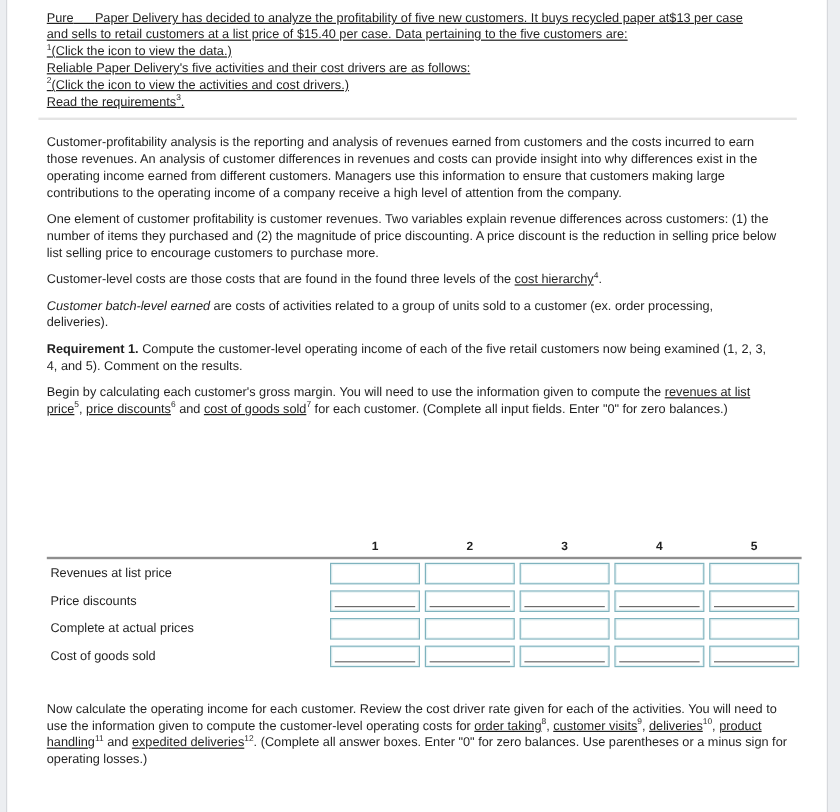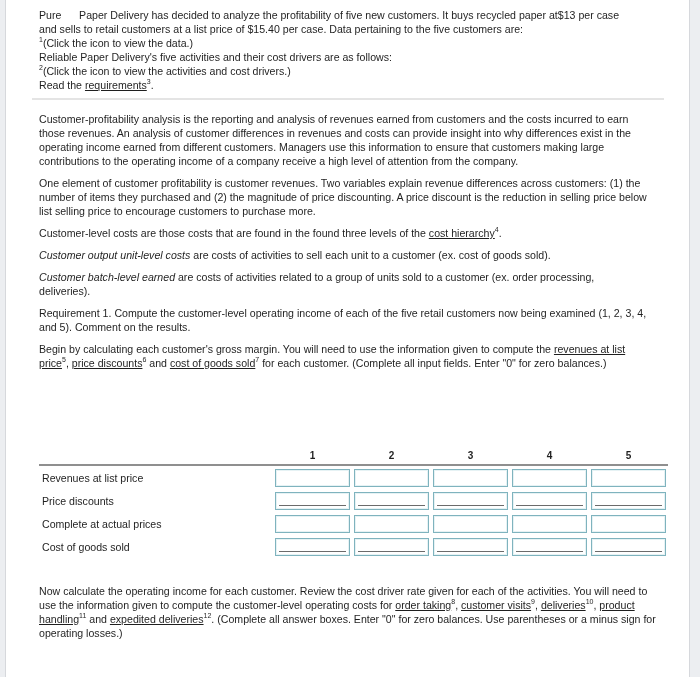--- a/index.html
+++ b/index.html
@@ -9,28 +9,28 @@
     font-family: "Liberation Sans", sans-serif;
     color: #1f1f1f;
   }
   .page {
     position: absolute; left: 5px; top: 0; width: 683px; height: 677px;
     background: #ffffff;
     border-left: 1px solid #d6d8dc;
     border-right: 1px solid #d6d8dc;
   }
   .content { position: absolute; left: 33px; top: 8px; width: 625px; font-size: 10.6px; line-height: 14px; }
-  .intro p { margin: 0; }
+  .intro p { margin: 0; text-decoration: underline; }
   .sup { font-size: 7px; vertical-align: super; line-height: 0; }
   .link { text-decoration: underline; color: #1f1f1f; cursor: pointer; }
   .divider { position: absolute; left: 26px; top: 98px; width: 632px; height: 2px; background: #e4e4e4; }
   .body-text { position: absolute; left: 33px; top: 112px; width: 625px; font-size: 10.6px; line-height: 14px; }
   .body-text p { margin: 0 16px 8px 0; }
   i { font-style: italic; }
-  b { font-weight: normal; }
+  b { font-weight: bold; }
   table.gm { position: absolute; left: 33px; top: 446px; border-collapse: collapse; font-size: 10.6px; }
   .colhead { text-align: center; font-weight: bold; font-size: 10px; height: 16px; }
   .hdr-line td { padding: 0; }
   .rule { height: 2px; background: #8f8f8f; }
   .row-label { width: 230px; height: 21px; padding-left: 3px; }
   .cell { padding: 1px 2px 1px 2px; }
   .inp {
     display: block; width: 73px; height: 16px;
     border: 1px solid #7fb3be; background: #fff;
     box-shadow: inset 0 0 0 1px #e6f2f4;
@@ -55,21 +55,20 @@
     <p><span class="sup">2</span><span>(Click the icon to view the activities and cost drivers.)</span></p>
     <p><span>Read the </span><span class="link">requirements</span><span class="sup">3</span><span>.</span></p>
   </div>
 
   <div class="divider"></div>
 
   <div class="body-text">
     <p>Customer-profitability analysis is the reporting and analysis of revenues earned from customers and the costs incurred to earn those revenues. An analysis of customer differences in revenues and costs can provide insight into why differences exist in the operating income earned from different customers. Managers use this information to ensure that customers making large contributions to the operating income of a company receive a high level of attention from the company.</p>
     <p>One element of customer profitability is customer revenues. Two variables explain revenue differences across customers: (1) the number of items they purchased and (2) the magnitude of price discounting. A price discount is the reduction in selling price below list selling price to encourage customers to purchase more.</p>
     <p><span>Customer-level costs are those costs that are found in the found three levels of the </span><span class="link">cost hierarchy</span><span class="sup">4</span><span>.</span></p>
-    <p><i>Customer output unit-level costs</i><span> are costs of activities to sell each unit to a customer (ex. cost of goods sold).</span></p>
     <p><i>Customer batch-level earned</i><span> are costs of activities related to a group of units sold to a customer (ex. order processing, deliveries).</span></p>
     <p><b>Requirement 1.</b><span> Compute the customer-level operating income of each of the five retail customers now being examined (1, 2, 3, 4, and 5). Comment on the results.</span></p>
     <p><span>Begin by calculating each customer's gross margin. You will need to use the information given to compute the </span><span class="link">revenues at list price</span><span class="sup">5</span><span>, </span><span class="link">price discounts</span><span class="sup">6</span><span> and </span><span class="link">cost of goods sold</span><span class="sup">7</span><span> for each customer. (Complete all input fields. Enter "0" for zero balances.)</span></p>
   </div>
 
   <table class="gm">
     <tbody>
         <tr>
       <td></td>
       <td class="colhead">1</td>

